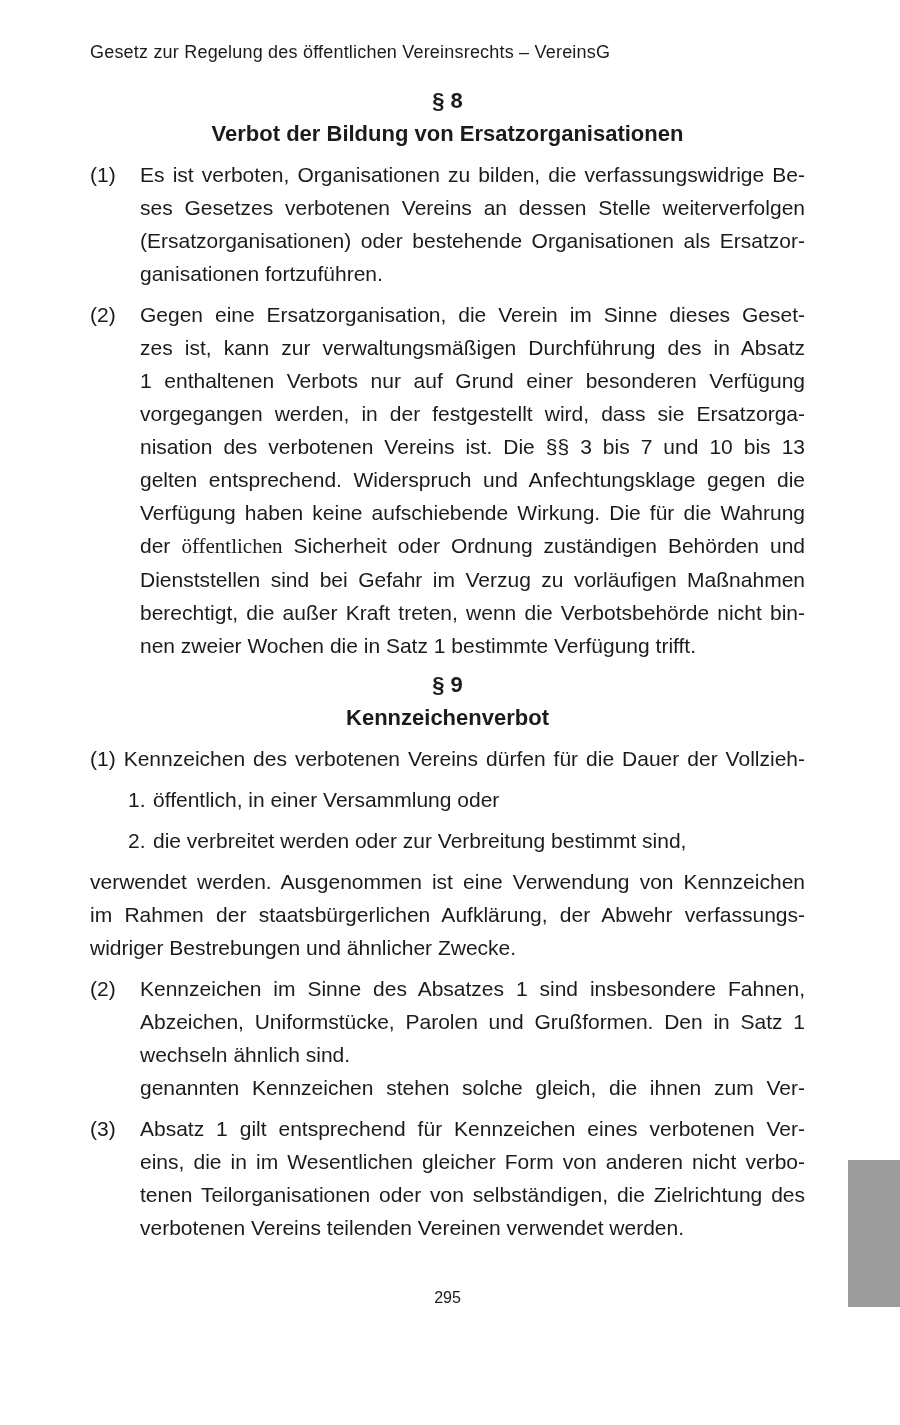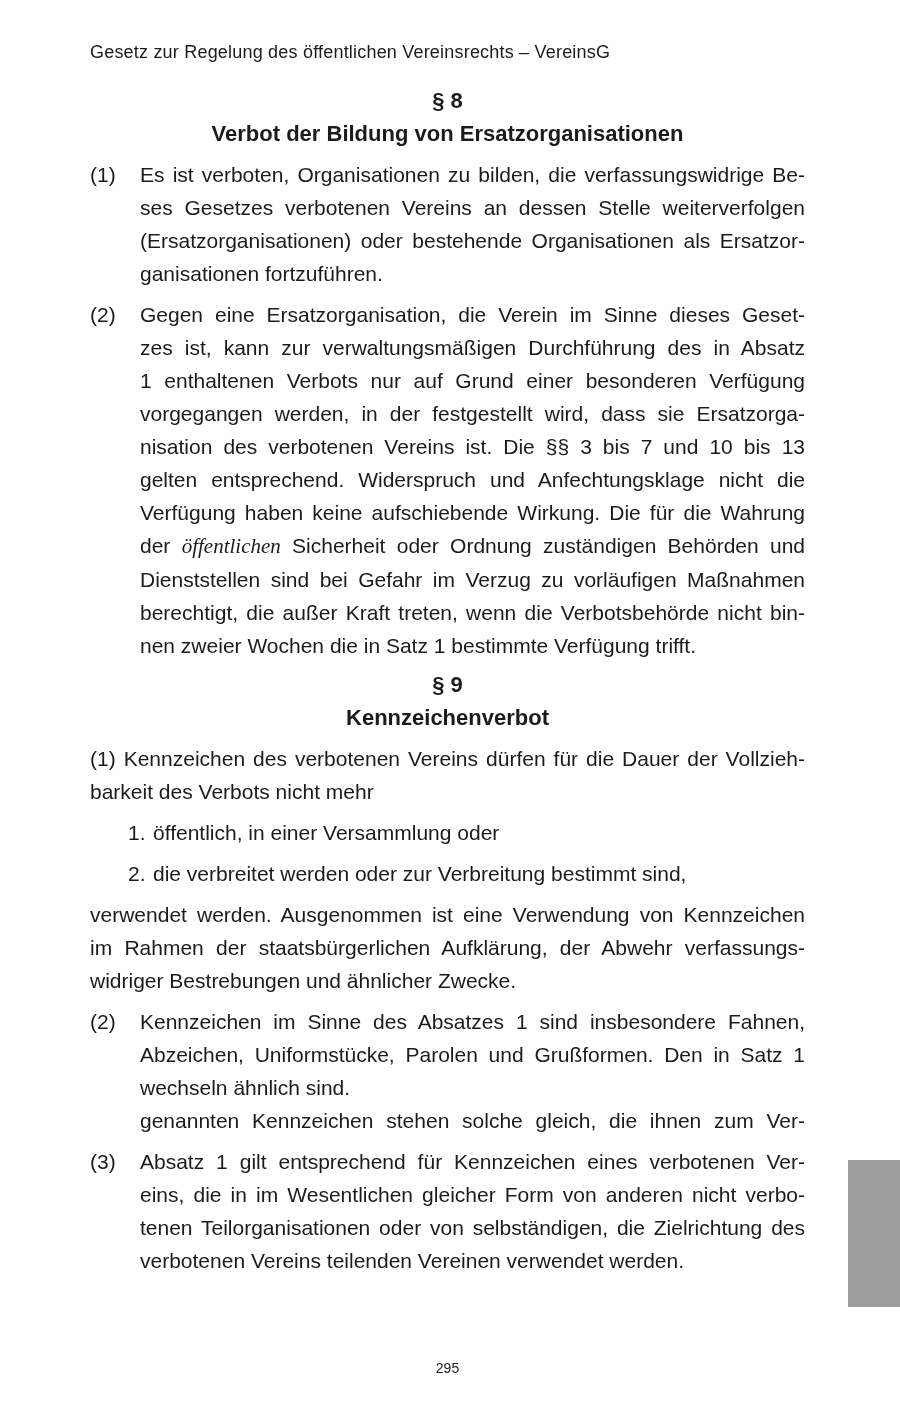--- a/index.html
+++ b/index.html
@@ -37,24 +37,24 @@
     flex: 0 0 25px; width: 25px;
     font-size: 21px; line-height: 33px;
   }
   .lines { flex: 1; min-width: 0; }
   .line {
     font-size: 21px; line-height: 33px;
     text-align: justify; text-align-last: justify;
     hyphens: none; word-break: normal; overflow-wrap: normal;
   }
   .line.last { text-align: center; text-align-last: left; }
-  .serif { font-family: "Liberation Serif", serif; font-style: italic; }
+  .serif { font-family: "Liberation Serif", serif; }
   .page-number {
-    position: absolute; top: 1356px; left: 90px; width: 715px;
-    text-align: center; font-size: 14px; line-height: 24px;
+    position: absolute; top: 1286px; left: 90px; width: 715px;
+    text-align: center; font-size: 16px; line-height: 24px;
   }
   .thumb-tab {
     position: absolute; left: 848px; top: 1160px;
     width: 52px; height: 147px;
     background: #9d9d9d;
   }
 </style>
 </head>
 <body style="background: rgb(255, 255, 255); color: rgb(27, 27, 27);">
 
@@ -74,36 +74,35 @@
         </div>
       </div>
       <div class="para hanging">
         <span class="para-label">(2)</span>
         <div class="lines">
           <div class="line">Gegen eine Ersatzorganisation, die Verein im Sinne dieses Geset-</div>
           <div class="line">zes ist, kann zur verwaltungsmäßigen Durchführung des in Absatz</div>
           <div class="line">1 enthaltenen Verbots nur auf Grund einer besonderen Verfügung</div>
           <div class="line">vorgegangen werden, in der festgestellt wird, dass sie Ersatzorga-</div>
           <div class="line">nisation des verbotenen Vereins ist. Die §§ 3 bis 7 und 10 bis 13</div>
-          <div class="line">gelten entsprechend. Widerspruch und Anfechtungsklage nicht die</div>
+          <div class="line">gelten entsprechend. Widerspruch und Anfechtungsklage gegen die</div>
           <div class="line">Verfügung haben keine aufschiebende Wirkung. Die für die Wahrung</div>
           <div class="line"><span>der </span><span class="serif">öffentlichen</span><span> Sicherheit oder Ordnung zuständigen Behörden und</span></div>
           <div class="line">Dienststellen sind bei Gefahr im Verzug zu vorläufigen Maßnahmen</div>
           <div class="line">berechtigt, die außer Kraft treten, wenn die Verbotsbehörde nicht bin-</div>
           <div class="line last">nen zweier Wochen die in Satz 1 bestimmte Verfügung trifft.</div>
         </div>
       </div>
     </div>
     <div class="section">
       <div class="section-number">§ 9</div>
       <div class="section-title">Kennzeichenverbot</div>
       <div class="para flush">
         <div class="lines">
           <div class="line">(1) Kennzeichen des verbotenen Vereins dürfen für die Dauer der Vollzieh-</div>
-          <div class="line last">barkeit des Verbots nicht mehr</div>
         </div>
       </div>
       <div class="para list-item">
         <span class="para-label">1.</span>
         <div class="lines">
           <div class="line last">öffentlich, in einer Versammlung oder</div>
         </div>
       </div>
       <div class="para list-item">
         <span class="para-label">2.</span>

